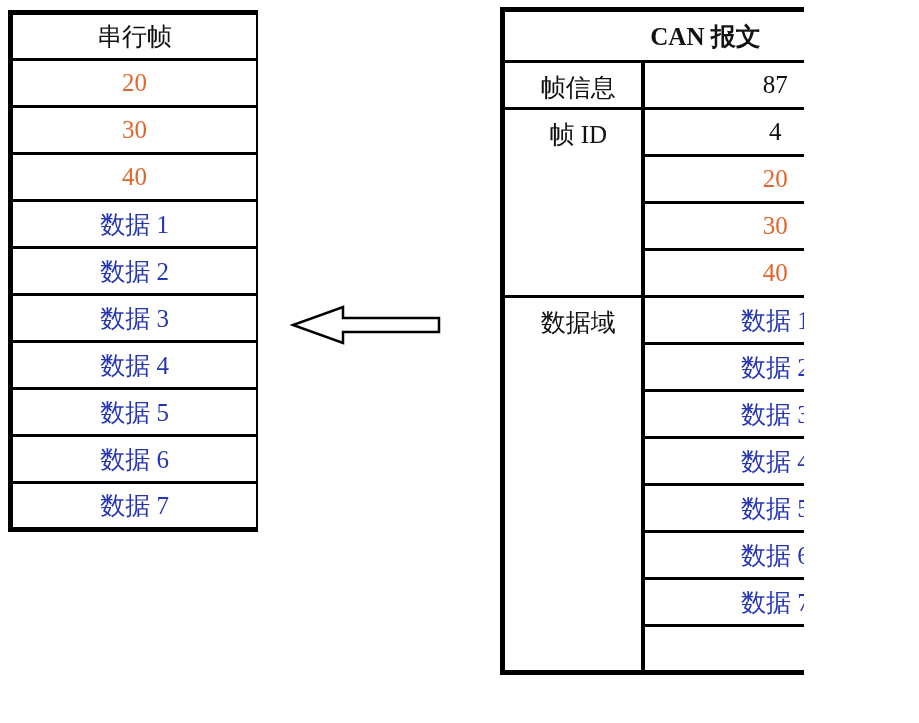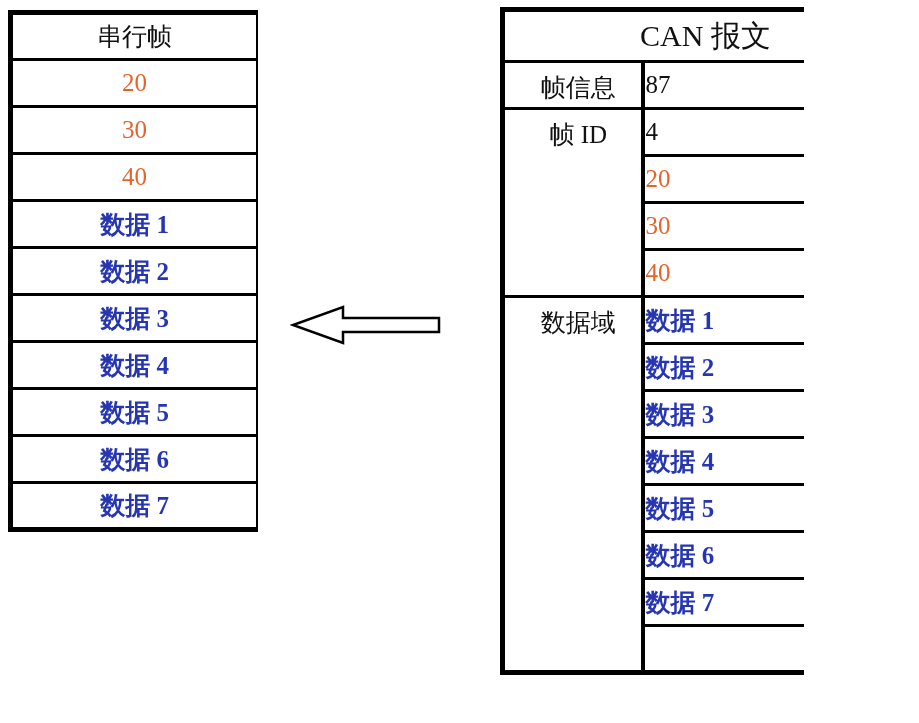--- a/index.html
+++ b/index.html
@@ -57,33 +57,35 @@
     width: 406px;
     border: 5px solid var(--border);
   }
   .can-table td {
     height: 47px;
     border: 3px solid var(--border);
   }
   .can-table td.hdr {
     height: 52px;
     text-align: center;
-    font-size: 30px;
+    font-size: 25px;
+    font-weight: bold;
   }
   .can-table td.label {
     vertical-align: top;
     padding: 8px 4px 0 15px;
     text-align: center;
     border-right: 4px solid var(--border);
   }
   .can-table td.val {
+    text-align: center;
   }
 
   .c-orange { color: var(--orange); }
-  .c-blue   { color: var(--blue); font-weight: bold; }
+  .c-blue   { color: var(--blue); }
   .c-black  { color: var(--text); }
 
   
   .arrow {
     position: absolute;
     left: 290px;
     top: 304px;
     width: 152px;
     height: 42px;
   }

